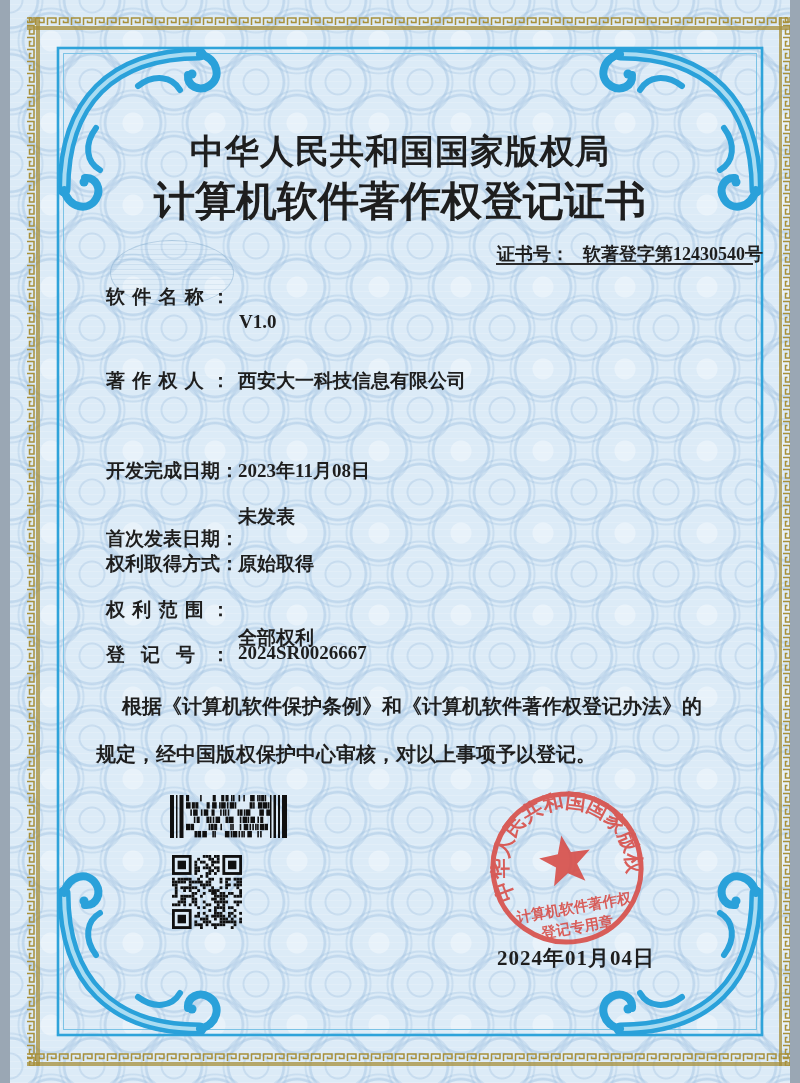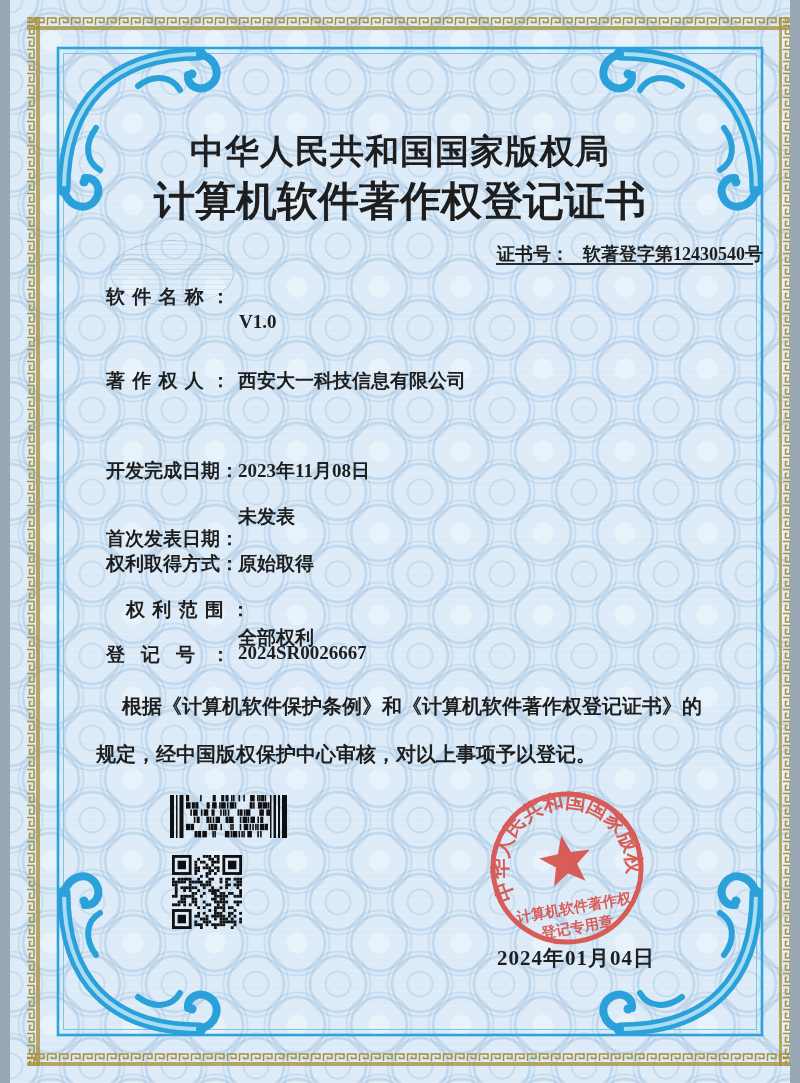--- a/index.html
+++ b/index.html
@@ -104,27 +104,27 @@
 
   <div class="abs f-label" style="top:458px;"><span>开发完成日期</span><span>：</span></div>
   <div class="abs f-value" style="top:458px;">2023年11月08日</div>
 
   <div class="abs f-label" style="top:504px;margin-top:22px;"><span>首次发表日期</span><span>：</span></div>
   <div class="abs f-value" style="top:504px;">未发表</div>
 
   <div class="abs f-label" style="top:551px;"><span>权利取得方式</span><span>：</span></div>
   <div class="abs f-value" style="top:551px;">原始取得</div>
 
-  <div class="abs f-label" style="top:597px;margin-left:20px;"><span>权利范围</span><span>：</span></div>
+  <div class="abs f-label" style="top:597px;"><span>权利范围</span><span>：</span></div>
   <div class="abs f-value" style="top:597px;margin-top:28px;">全部权利</div>
 
   <div class="abs f-label" style="top:642px;"><span>登记号</span><span>：</span></div>
   <div class="abs f-value" style="top:642px;">2024SR0026667</div>
 
-  <div class="abs statement" style="top:693px;text-indent:26px;">根据《计算机软件保护条例》和《计算机软件著作权登记证书》的</div>
+  <div class="abs statement" style="top:693px;text-indent:26px;">根据《计算机软件保护条例》和《计算机软件著作权登记办法》的</div>
   <div class="abs statement" style="top:741px;">规定，经中国版权保护中心审核，对以上事项予以登记。</div>
 
   <svg class="abs" style="left:160px;top:795px;" width="117" height="43" viewBox="0 0 117 43">
     <g class="bars" fill="#101010">
         <rect x="0" y="0" width="4" height="43"></rect>
         <rect x="6" y="0" width="1.5" height="43"></rect>
         <rect x="9.5" y="0" width="4" height="43"></rect>
         <rect x="100" y="0" width="1.5" height="43"></rect>
         <rect x="103.5" y="0" width="2.5" height="43"></rect>
         <rect x="108" y="0" width="2" height="43"></rect>

